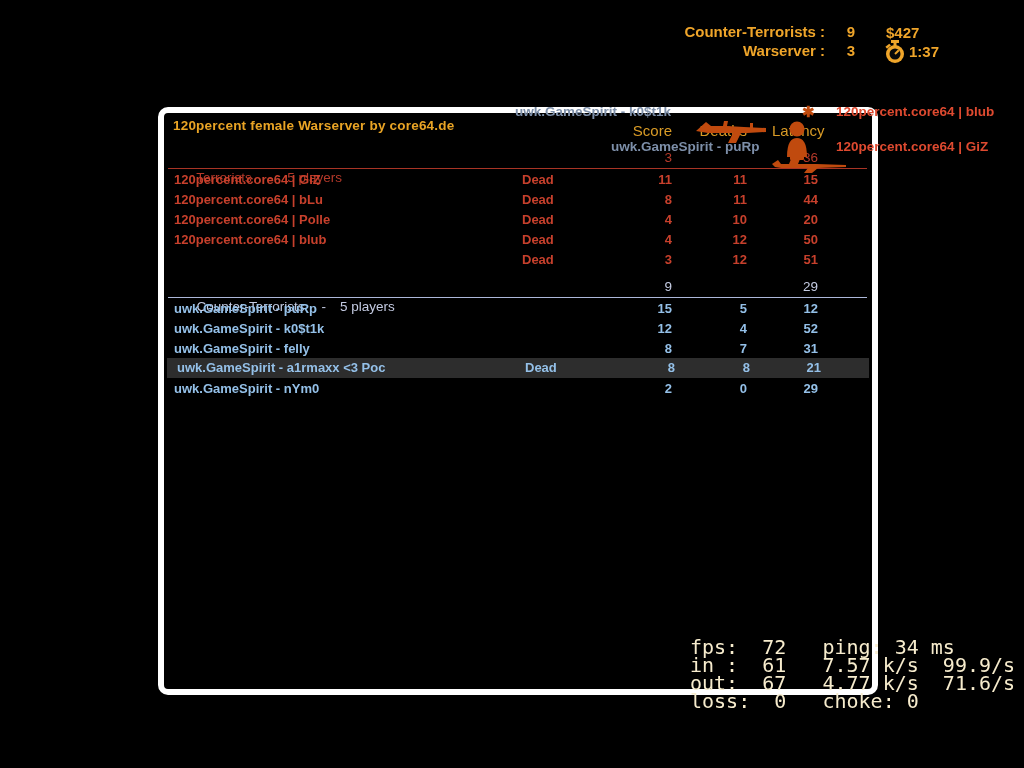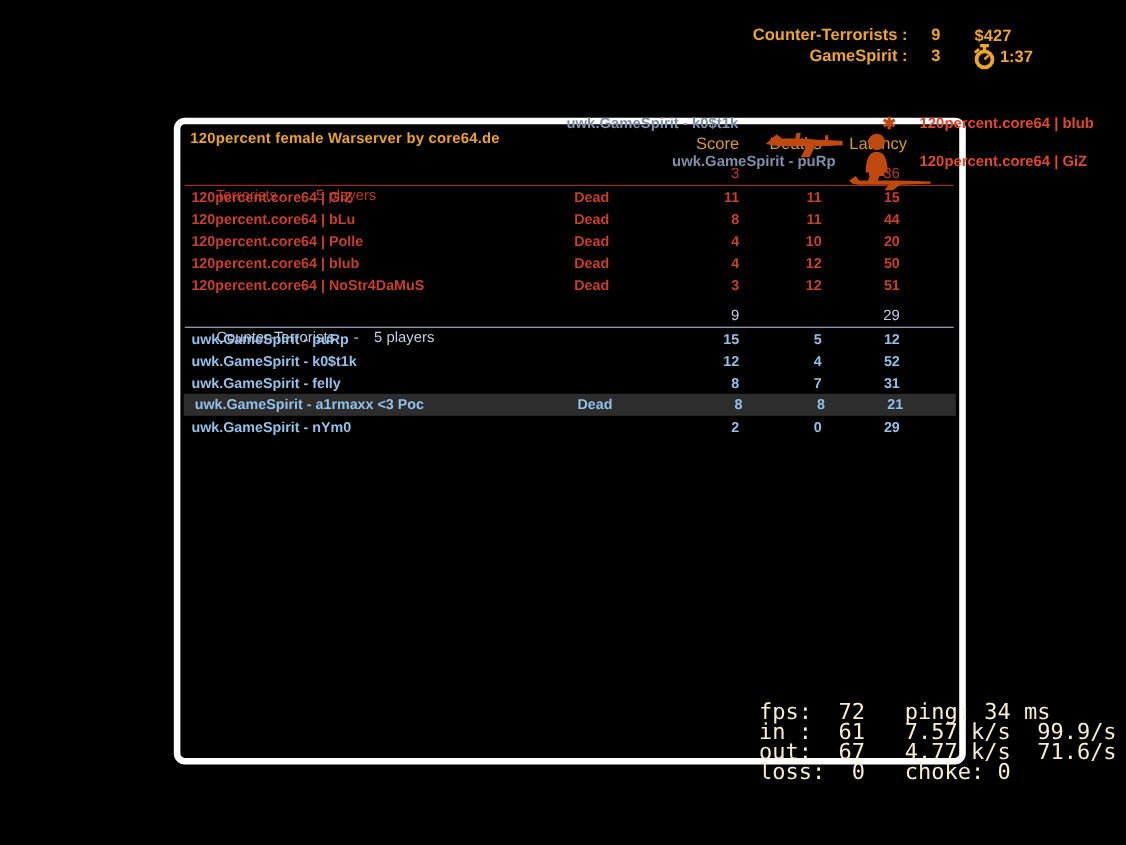--- a/index.html
+++ b/index.html
@@ -58,21 +58,21 @@
 </style>
 </head>
 <body>
 
 <div class="hud-line" style="top:24px">
   <span>Counter-Terrorists :</span>
   <span class="score">9</span>
 </div>
 <div class="hud-money">$427</div>
 <div class="hud-line" style="top:43px">
-  <span>GameSpirit :</span>
+  <span>Warserver :</span>
   <span class="score">3</span>
 </div>
 <div class="hud-timer-icon">
   <svg width="25" height="25" viewBox="0 0 25 25">
     <rect x="8" y="1" width="8" height="3" fill="#efa52a"></rect>
     <rect x="10.5" y="3" width="3" height="4" fill="#efa52a"></rect>
     <rect x="2.5" y="6" width="5" height="2.5" fill="#efa52a" transform="rotate(-40 5 7)"></rect>
     <circle cx="12" cy="15" r="9" fill="#efa52a"></circle>
     <circle cx="12" cy="15" r="5.5" fill="#0a0a0a"></circle>
     <line x1="12" y1="15" x2="15.8" y2="11.2" stroke="#efa52a" stroke-width="2"></line>
@@ -118,21 +118,20 @@
     <span class="c-lat">20</span>
   </div>
   <div class="row t-row" style="top:117px">
     <span class="c-name">120percent.core64 | blub</span>
     <span class="c-dead">Dead</span>
     <span class="c-score">4</span>
     <span class="c-deaths">12</span>
     <span class="c-lat">50</span>
   </div>
   <div class="row t-row" style="top:137px">
-    <span class="c-name">120percent.core64 | NoStr4DaMuS</span>
     <span class="c-dead">Dead</span>
     <span class="c-score">3</span>
     <span class="c-deaths">12</span>
     <span class="c-lat">51</span>
   </div>
 
   <div class="row team-hdr ct-hdr" style="top:164px">
     <span class="c-name">
       <span>Counter-Terrorists</span><span class="sep">-</span><span class="cnt">5 players</span>
     </span>

